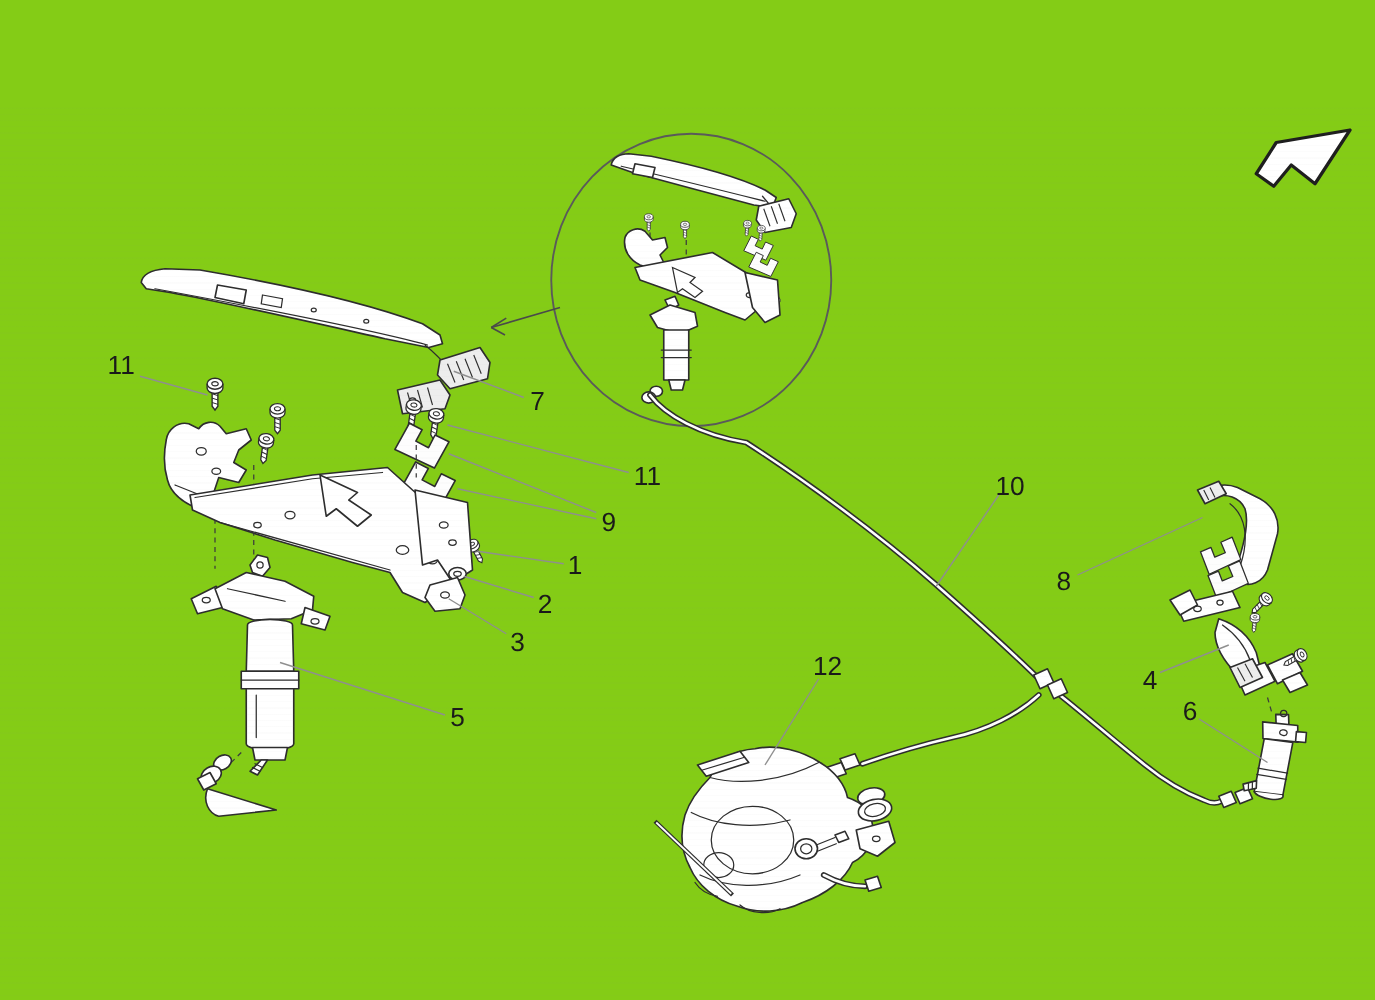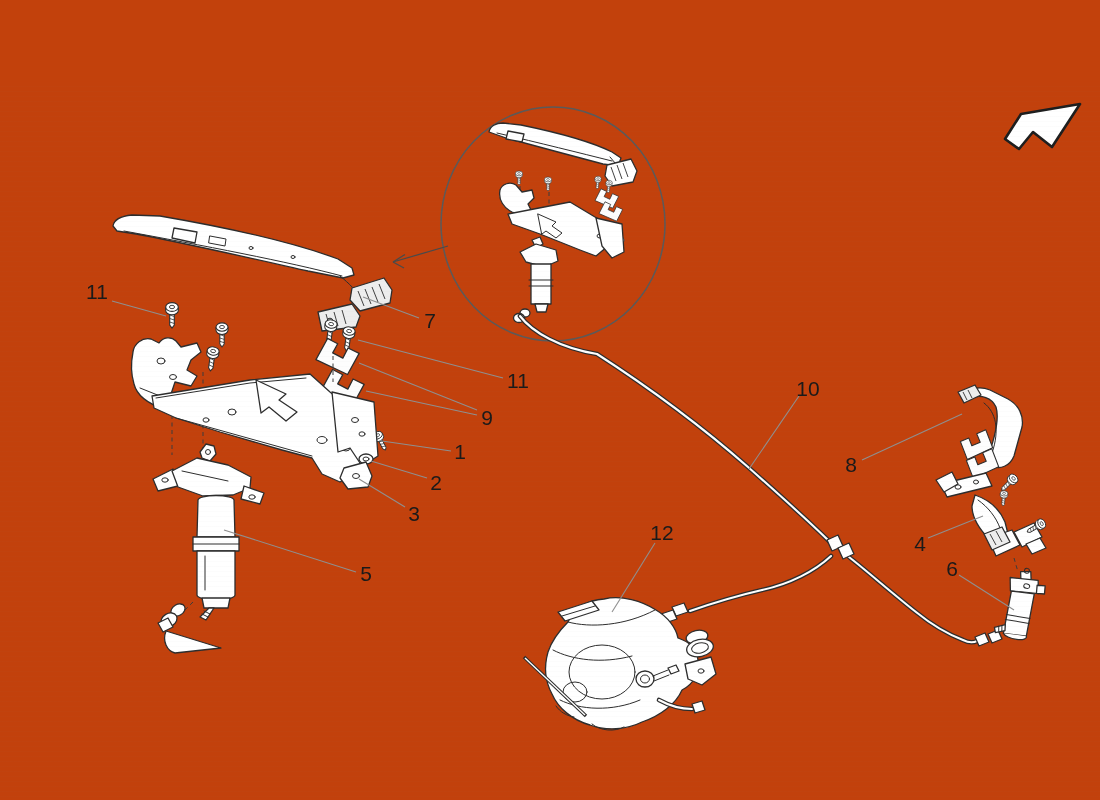--- a/index.html
+++ b/index.html
@@ -1,16 +1,16 @@
 <!DOCTYPE html>
 <html><head>
 <meta charset="utf-8">
 <style>
   html,body{margin:0;padding:0;background:#ffffff;}
-  .canvas{position:relative;width:1100px;height:800px;background:#c2410c;overflow:hidden;
+  .canvas{position:relative;width:1100px;height:800px;background:#84cc16;overflow:hidden;
           font-family:"Liberation Sans",sans-serif;}
   .canvas svg{position:absolute;left:0;top:0;}
   .scanlines{position:absolute;left:0;top:86px;width:1100px;height:714px;pointer-events:none;
      background:repeating-linear-gradient(to bottom, rgba(130,130,130,0.045) 0 1px, transparent 1px 5px);
      opacity:.6;}
   .part{stroke:#2d2d2d;stroke-width:1.3;fill:#ffffff;stroke-linejoin:round;stroke-linecap:round;}
   .thin{stroke:#2d2d2d;stroke-width:1;fill:none;stroke-linecap:round;}
   .leader{stroke:#8f8f8f;stroke-width:1.1;}
   .callout{fill:#1a1a1a;font-size:21px;font-family:"Liberation Sans",sans-serif;text-anchor:middle;}
   .dashes{stroke:#3c3c3c;stroke-width:1;stroke-dasharray:4 3.5;fill:none;}

